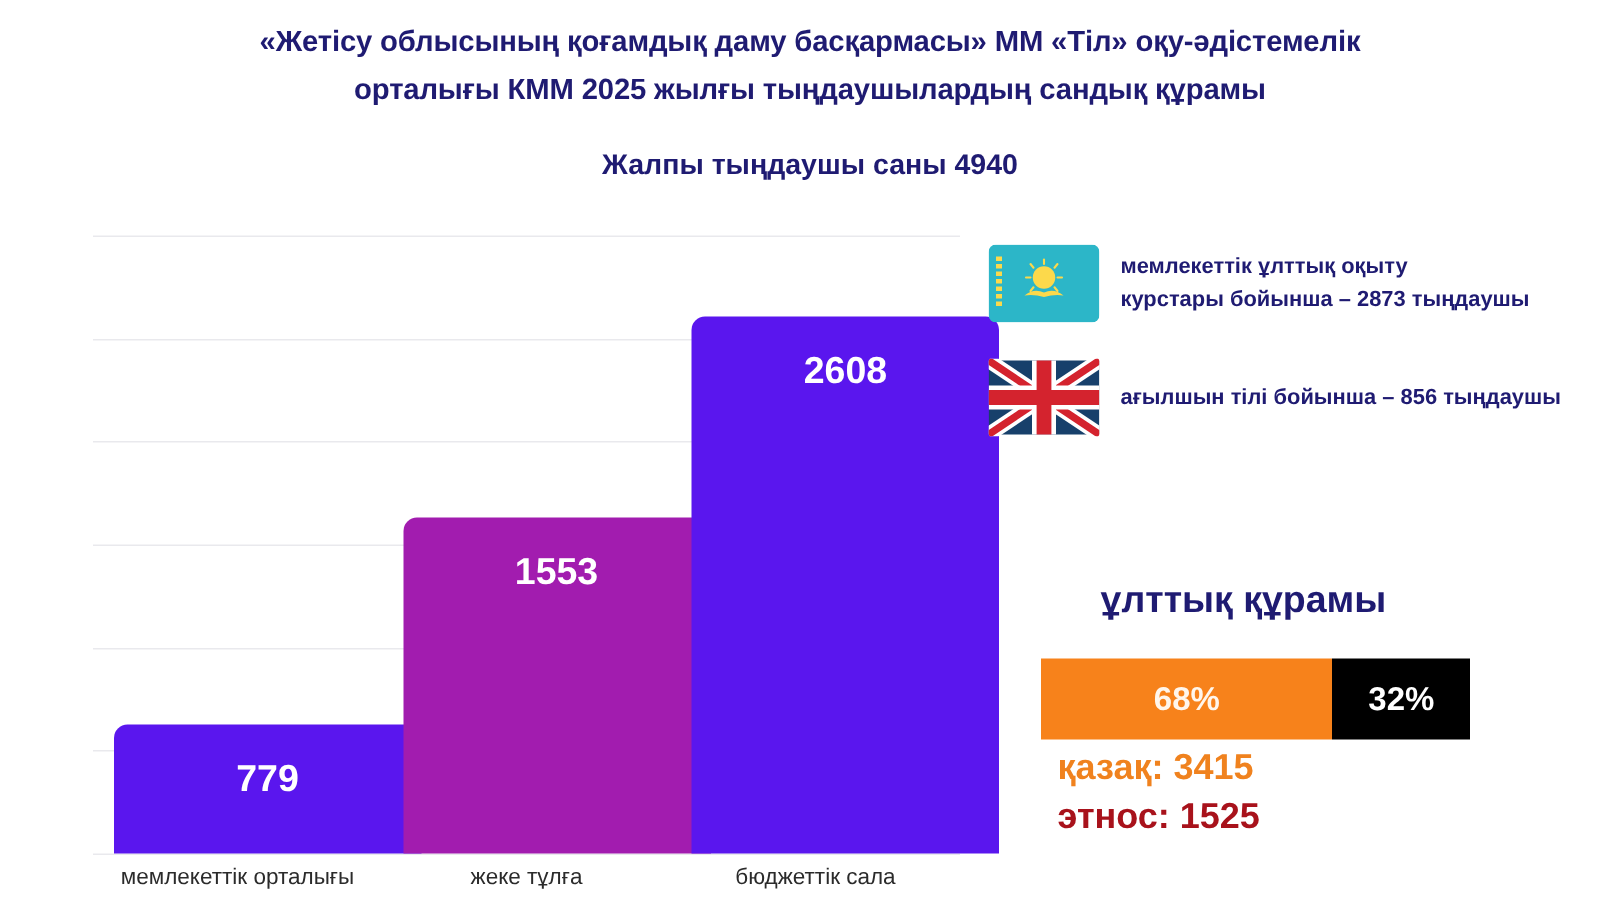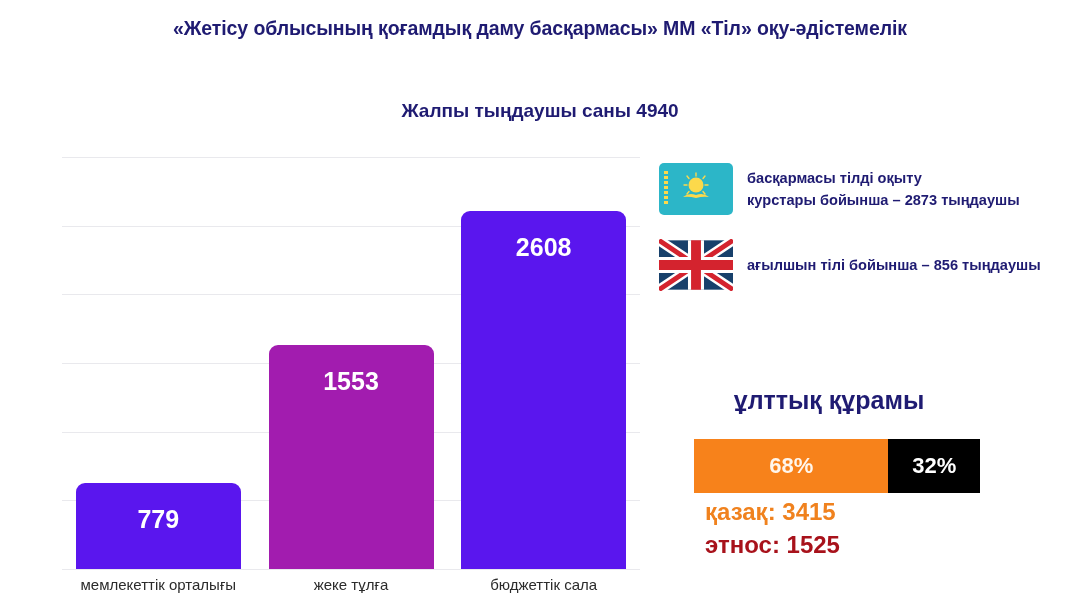--- a/index.html
+++ b/index.html
@@ -70,20 +70,21 @@
     top: 0;
     width: 100%;
     height: 100%;
   }
 
   .bar {
     position: absolute;
     bottom: 0;
     background: #5A16EE;
     border-radius: 9px 9px 0 0;
+    padding-left: 40px;
   }
   .bar-value {
     position: absolute;
     left: 0;
     width: 100%;
     text-align: center;
     color: #ffffff;
     font-size: 25px;
     font-weight: bold;
     top: 22px;
@@ -168,20 +169,21 @@
     white-space: nowrap;
   }
   #count-kazakh { top: 112px; color: #F0821E; }
   #count-ethnos { top: 145px; color: #A8121B; }
 </style>
 </head>
 <body>
 
 <div id="title-block">
   <div class="main-title-line">«Жетісу облысының қоғамдық даму басқармасы» ММ «Тіл» оқу-әдістемелік</div>
+  <div class="main-title-line">орталығы КММ 2025 жылғы тыңдаушылардың сандық құрамы</div>
 </div>
 
 <div id="chart-subtitle">Жалпы тыңдаушы саны 4940</div>
 
 <div id="chart-panel">
   <div id="plot-area">
     <div class="y-tick-wrap" id="gridlines">
         <div class="gridline" style="top: 0px;"></div>
         <div class="gridline" style="top: 68.6667px;"></div>
         <div class="gridline" style="top: 137.333px;"></div>
@@ -231,21 +233,21 @@
           <rect x="5" y="13" width="4" height="3"></rect>
           <rect x="5" y="18" width="4" height="3"></rect>
           <rect x="5" y="23" width="4" height="3"></rect>
           <rect x="5" y="28" width="4" height="3"></rect>
           <rect x="5" y="33" width="4" height="3"></rect>
           <rect x="5" y="38" width="4" height="3"></rect>
         </g>
       </svg>
     </div>
     <div class="legend-text">
-      <span class="l1">басқармасы тілді оқыту</span>
+      <span class="l1">мемлекеттік ұлттық оқыту</span>
       <span class="l2">курстары бойынша – 2873 тыңдаушы</span>
     </div>
   </div>
 
   <div class="legend-row">
     <div class="flag">
       <svg width="74" height="52" viewBox="0 0 60 40">
         <rect width="60" height="40" fill="#17406B"></rect>
         <path d="M0,0 L60,40 M60,0 L0,40" stroke="#ffffff" stroke-width="8"></path>
         <path d="M0,0 L60,40 M60,0 L0,40" stroke="#D4232E" stroke-width="4"></path>

